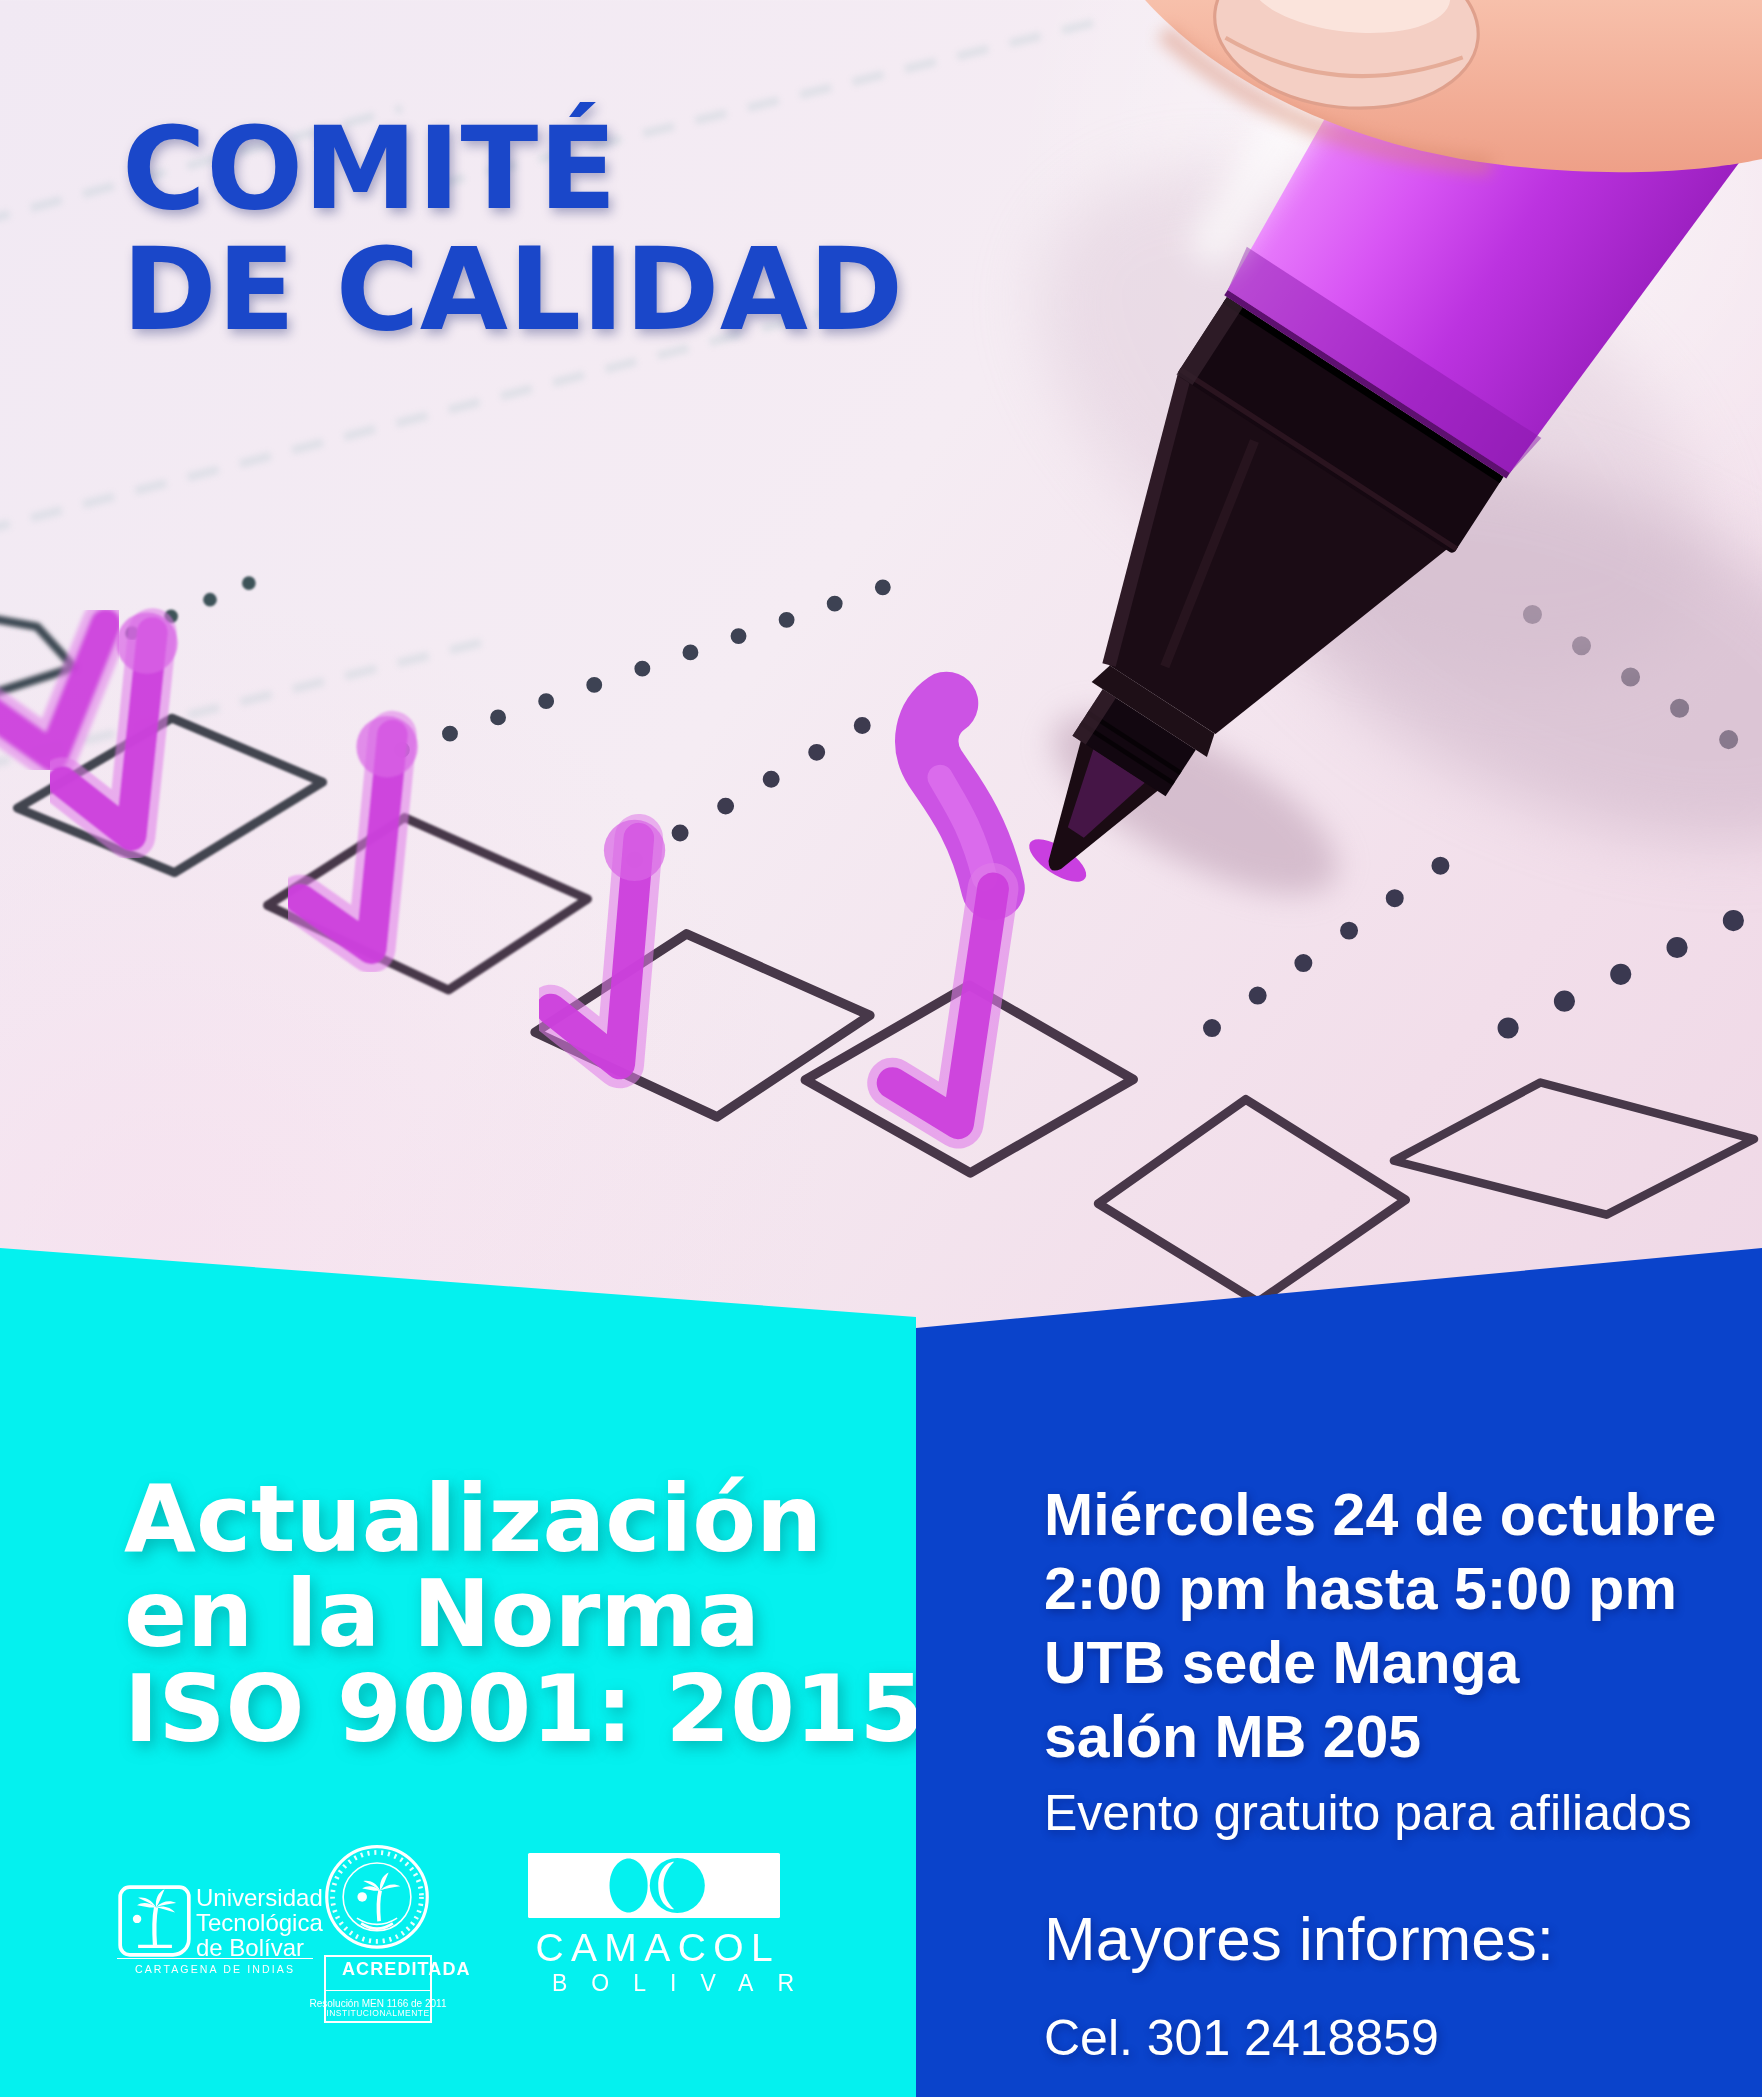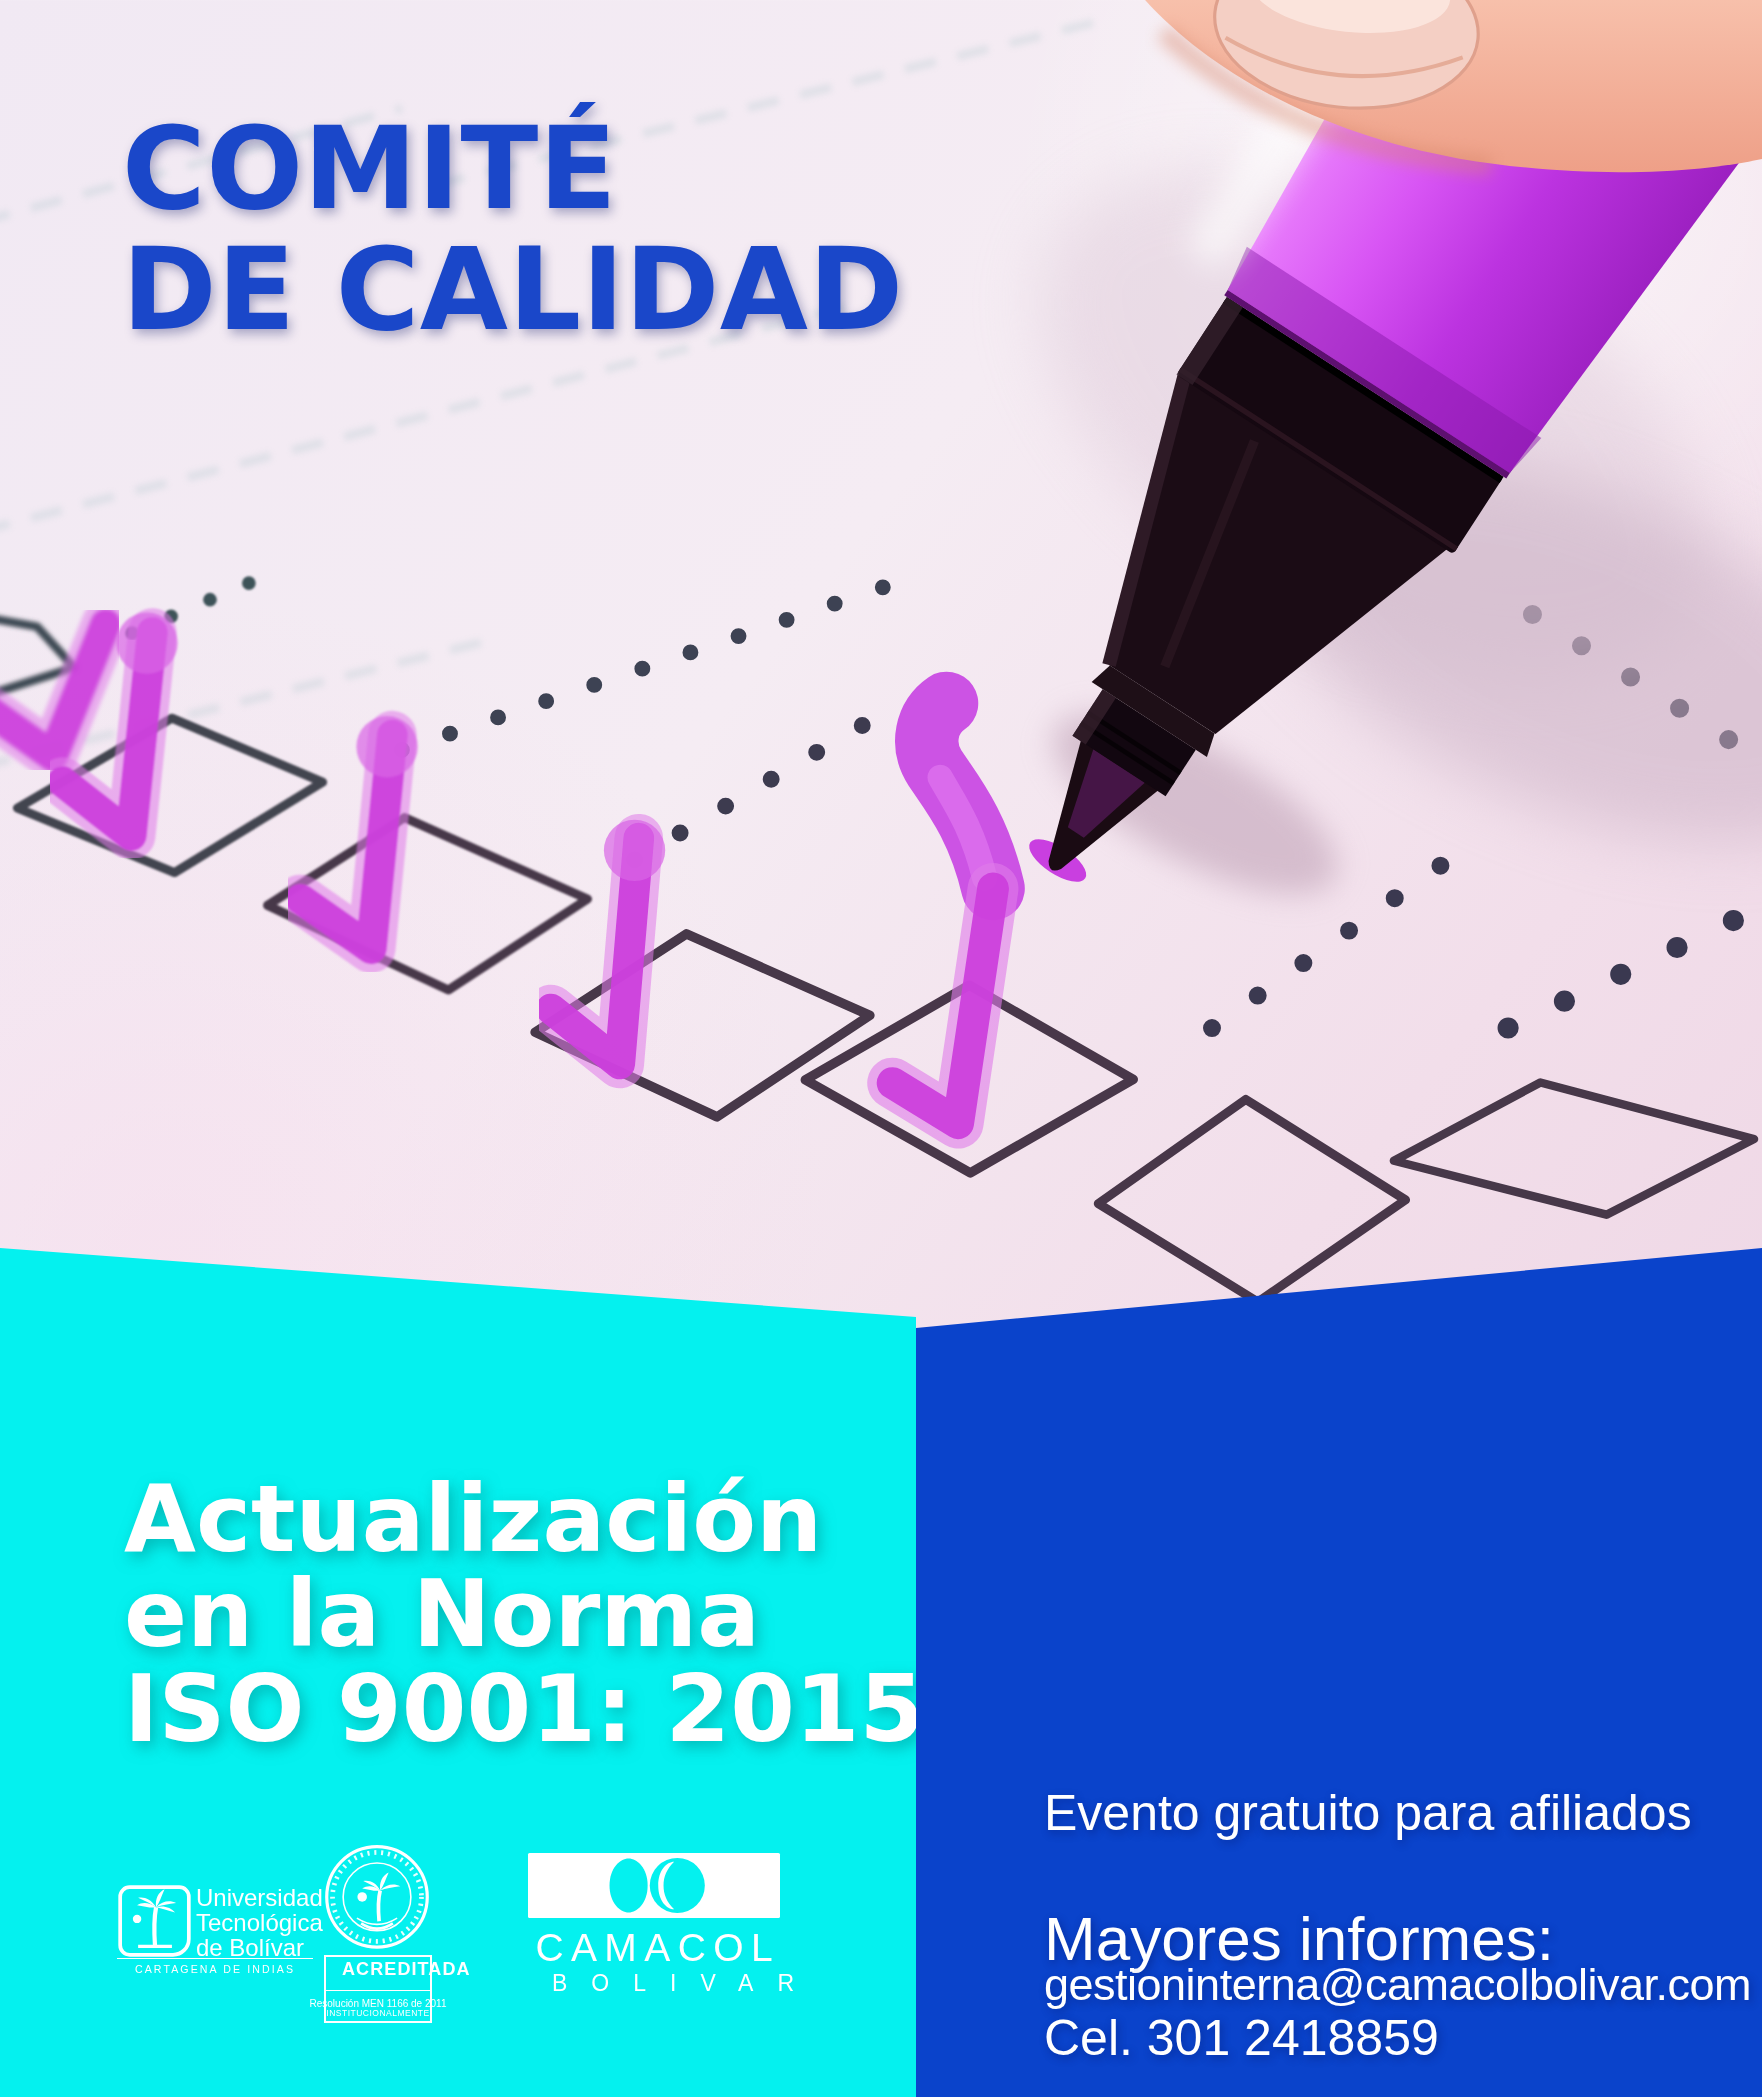--- a/index.html
+++ b/index.html
@@ -277,22 +277,27 @@
           <circle cx="282" cy="61" r="52" fill="#04F1EF"></circle>
           <path d="M 246 61 C 246 32 262 16 276 16 C 262 30 256 44 256 61 C 256 78 262 92 276 106 C 262 106 246 90 246 61 Z" fill="#ffffff"></path>
         </svg>
       </div>
       <div class="camacol-name">CAMACOL</div>
       <div class="camacol-region">BOLIVAR</div>
     </div>
   </div>
 
   <div class="blue-panel">
+    <div class="txt ev-bold">
+      <div>Miércoles 24 de octubre</div>
+      <div>2:00 pm hasta 5:00 pm</div>
+      <div>UTB sede Manga</div>
+      <div>salón MB 205</div>
+    </div>
     <div class="txt ev-note">
       <div>Evento gratuito para afiliados</div>
     </div>
     <div class="txt ev-info-label">Mayores informes:</div>
-    <div class="txt ev-email">gestioninterna@camacolbolivar.com</div>
     <div class="txt ev-phone">Cel. 301 2418859</div>
   </div>
 
 </div>
 
 
 </body></html>

